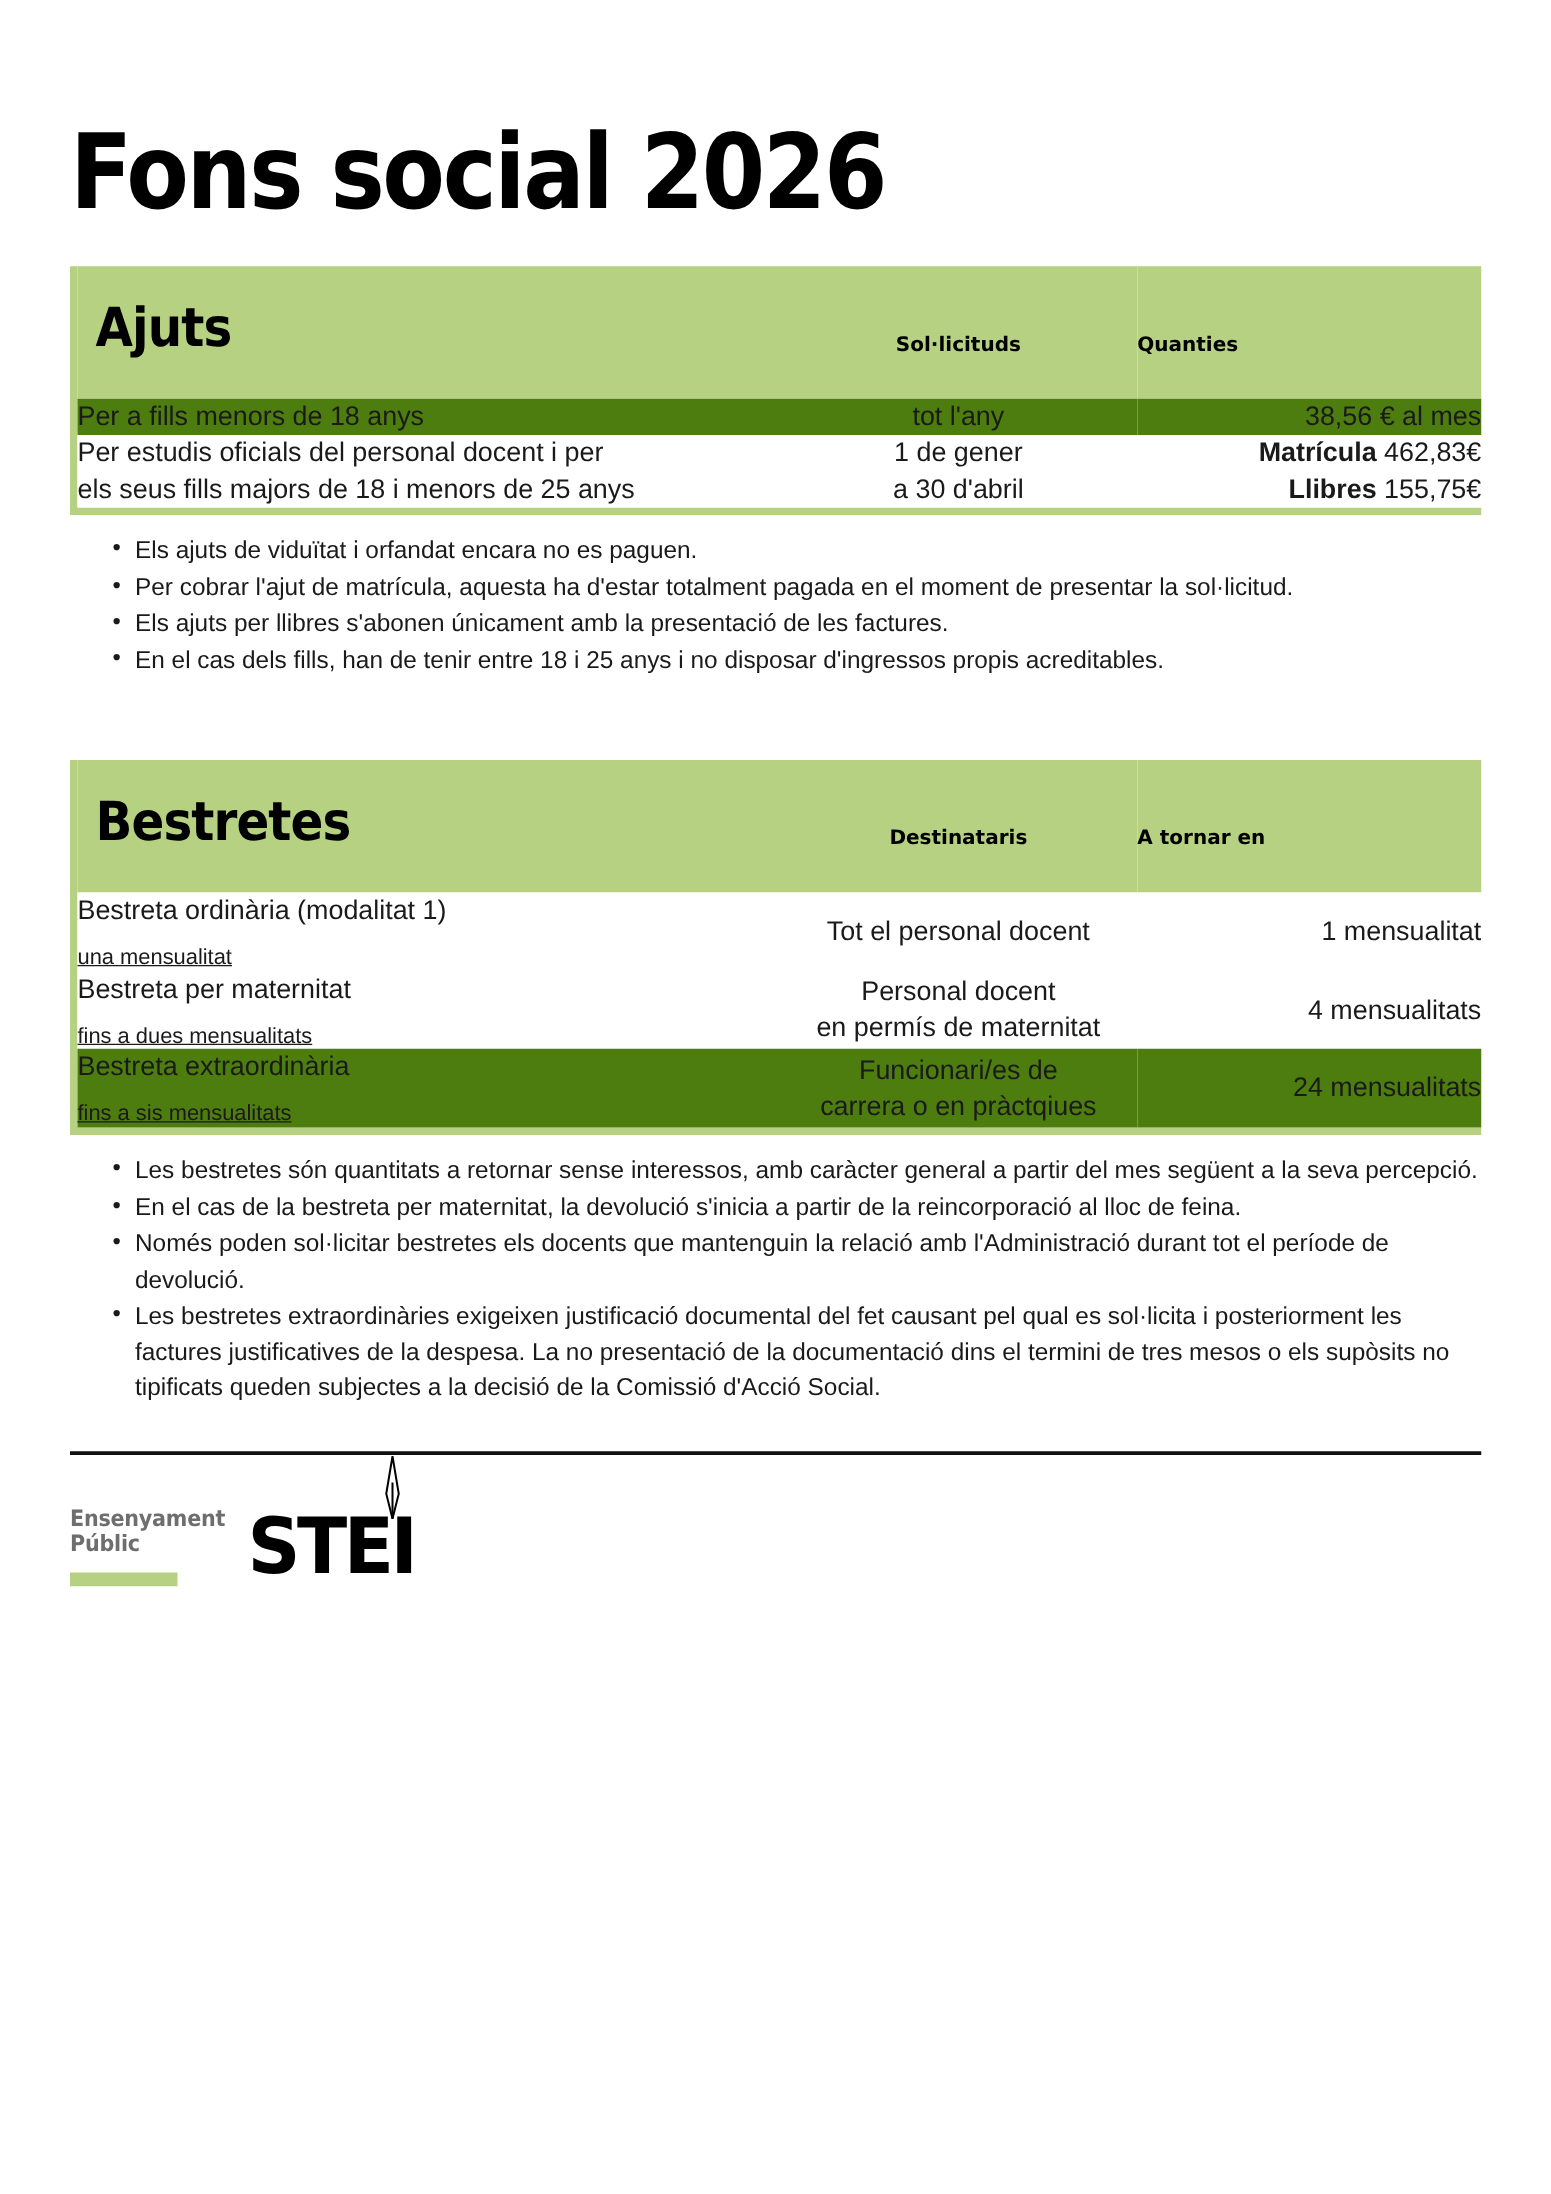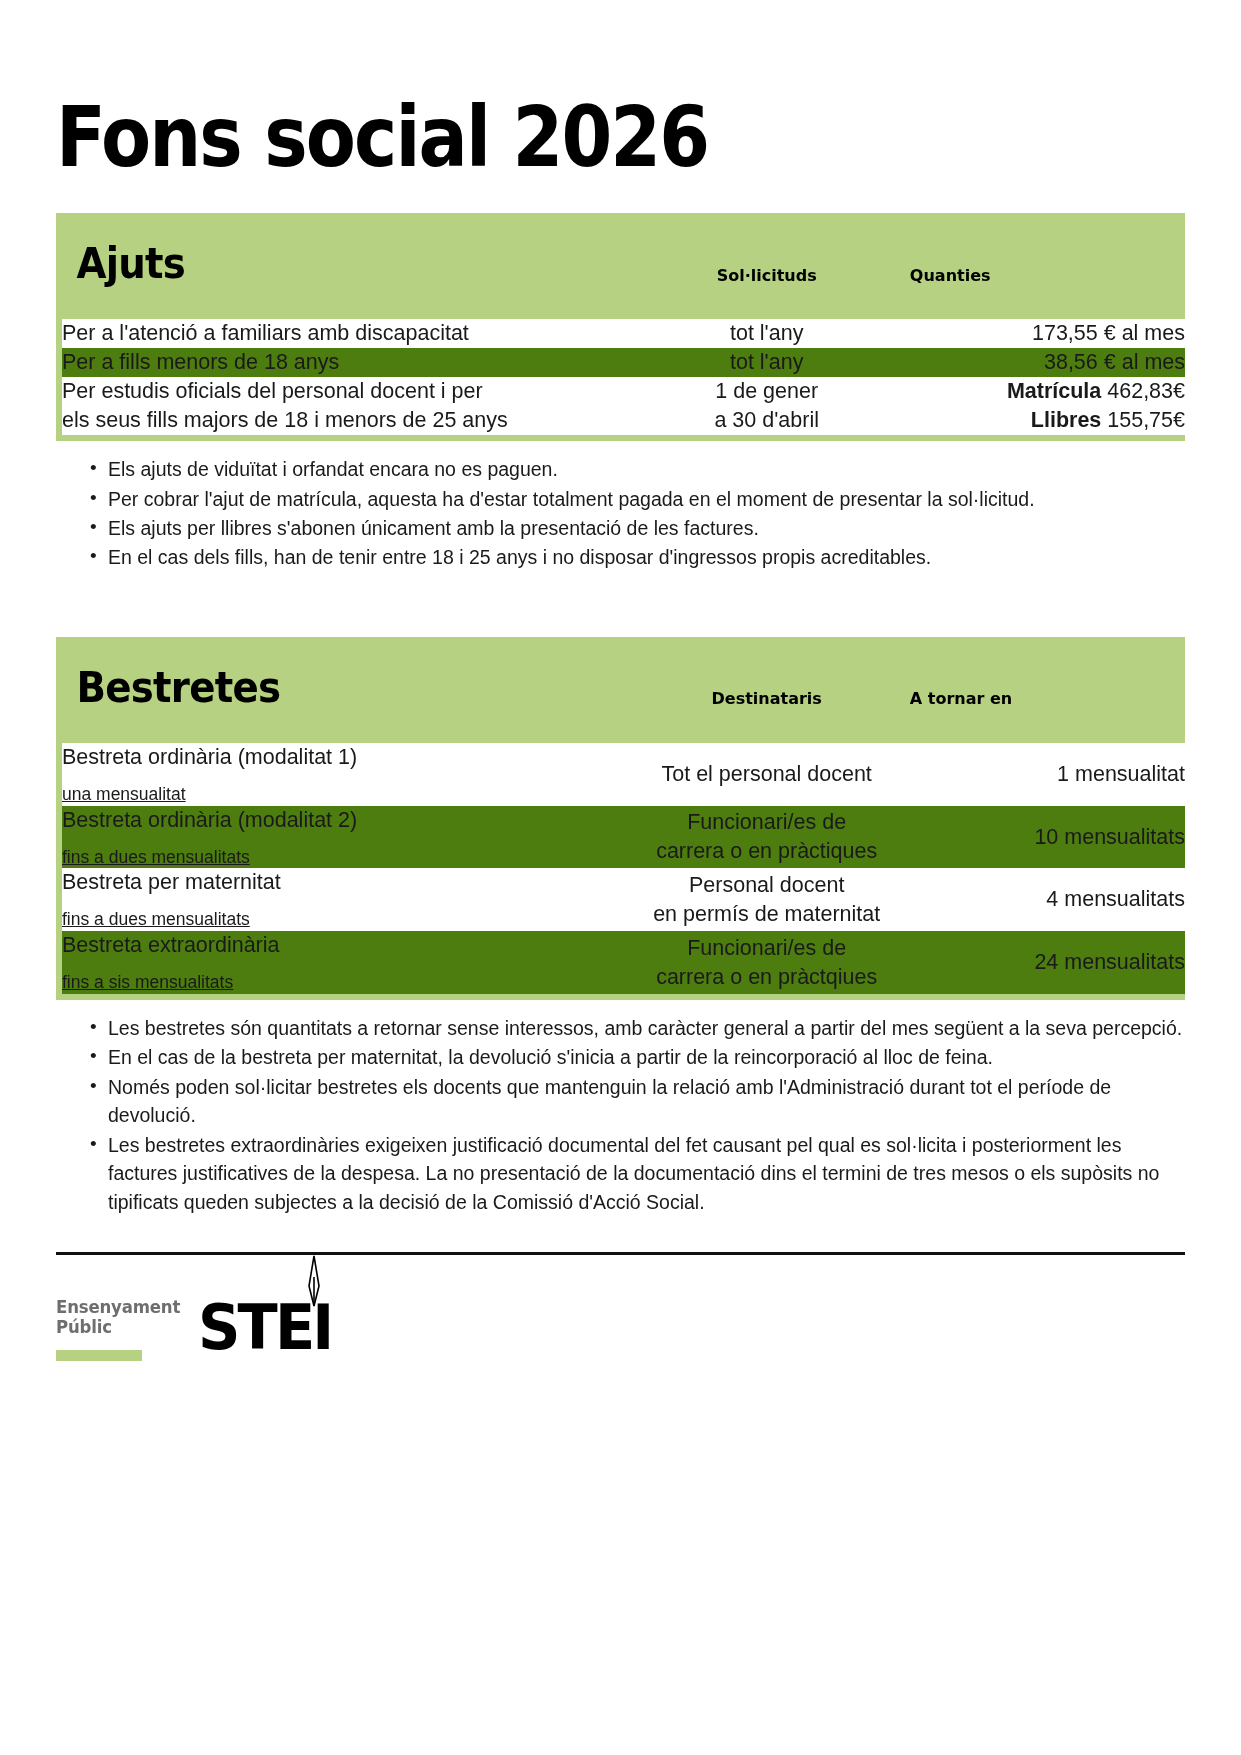--- a/index.html
+++ b/index.html
@@ -204,25 +204,20 @@
           </th>
           <th>
             <span class="hdr-col center">Sol·licituds</span>
           </th>
           <th>
             <span class="hdr-col right">Quanties</span>
           </th>
         </tr>
       </thead>
       <tbody>
-        <tr class="row-odd">
-          <td class="c-label">Per a l'atenció a familiars amb discapacitat</td>
-          <td class="c-mid">tot l'any</td>
-          <td class="c-right">173,55 € al mes</td>
-        </tr>
         <tr class="row-even">
           <td class="c-label">Per a fills menors de 18 anys</td>
           <td class="c-mid">tot l'any</td>
           <td class="c-right">38,56 € al mes</td>
         </tr>
         <tr class="row-odd">
           <td class="c-label">
             <span class="nl">Per estudis oficials del personal docent i per</span>
             <span class="nl">els seus fills majors de 18 i menors de 25 anys</span>
           </td>
@@ -271,31 +266,20 @@
       <tbody>
         <tr class="row-odd">
           <td class="c-label">
             <span class="nl">Bestreta ordinària (modalitat 1)</span>
             <span class="sub">una mensualitat</span>
           </td>
           <td class="c-mid">
             <span class="nl">Tot el personal docent</span>
           </td>
           <td class="c-right">1 mensualitat</td>
-        </tr>
-        <tr class="row-even">
-          <td class="c-label">
-            <span class="nl">Bestreta ordinària (modalitat 2)</span>
-            <span class="sub">fins a dues mensualitats</span>
-          </td>
-          <td class="c-mid">
-            <span class="nl">Funcionari/es de</span>
-            <span class="nl">carrera o en pràctiques</span>
-          </td>
-          <td class="c-right">10 mensualitats</td>
         </tr>
         <tr class="row-odd">
           <td class="c-label">
             <span class="nl">Bestreta per maternitat</span>
             <span class="sub">fins a dues mensualitats</span>
           </td>
           <td class="c-mid">
             <span class="nl">Personal docent</span>
             <span class="nl">en permís de maternitat</span>
           </td>

